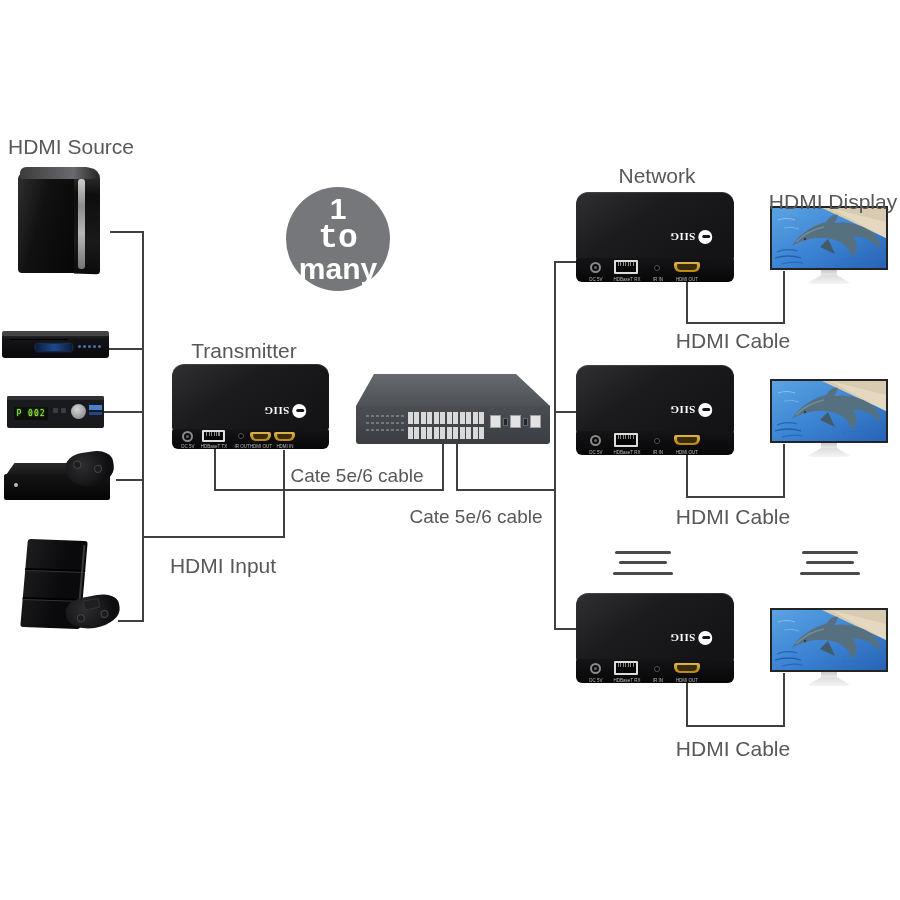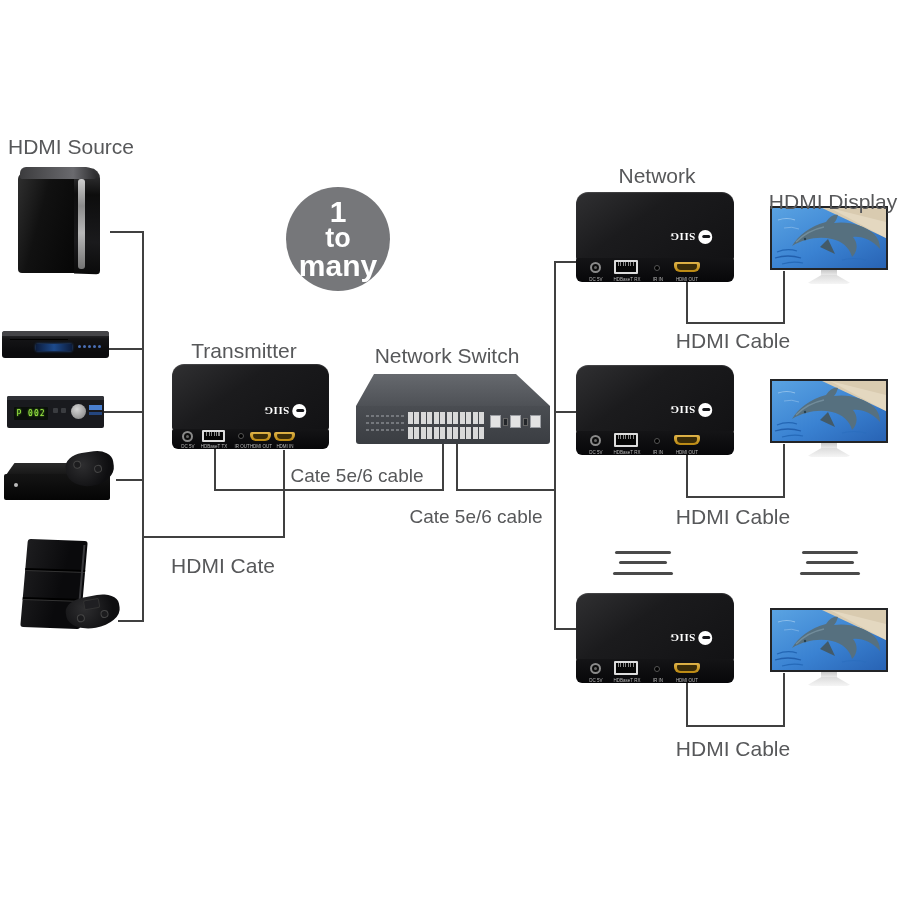--- a/index.html
+++ b/index.html
@@ -10,21 +10,21 @@
   .lbl { position: absolute; font-size: 21px; line-height: 1.1; color: #57585a; white-space: nowrap; z-index: 6; }
   .lbl.c { transform: translateX(-50%); }
   .lbl.small { font-size: 19px; }
 
   
   .badge { position: absolute; left: 286px; top: 187px; width: 104px; height: 104px;
     border-radius: 50%; background: #76777a; color: #fff; z-index: 6;
     display: flex; flex-direction: column; align-items: center; justify-content: center;
     font-weight: bold; text-align: center; }
   .badge .b1 { font-size: 30px; line-height: .95; }
-  .badge .b2 { font-size: 27px; line-height: .95; }
+  .badge .b2 { font-size: 33px; line-height: .95; font-family: Liberation Mono, monospace; }
   .badge .b3 { font-size: 30px; line-height: .95; }
 
   
   .ln { position: absolute; background: #404040; z-index: 1; }
   .dots { position: absolute; height: 2.5px; background: #4a4a4a; border-radius: 2px; z-index: 1; }
 
   
   .dev { position: absolute; z-index: 3; }
   .dev-top { position: absolute; left: 0; right: 0; top: 0;
     background: linear-gradient(145deg, #303032 0%, #1b1b1d 40%, #121214 100%);
@@ -157,24 +157,23 @@
       <path d="M24,34 C32,26 42,21 52,19" stroke="#7e98a6" stroke-width="1.4" fill="none" opacity="0.7"></path>
       <circle cx="33" cy="31" r="1.2" fill="#27404e"></circle>
     </g>
   </defs>
 </svg>
 
 <div class="canvas">
 
   <div class="lbl" style="left:8px;top:135px">HDMI Source</div>
   <div class="lbl c" style="left:244px;top:339px">Transmitter</div>
-  <div class="lbl c" style="left:447px;top:344px">Network Switch</div>
   <div class="lbl c" style="left:657px;top:164px">Network</div>
   <div class="lbl c" style="left:833px;top:190px">HDMI Display</div>
-  <div class="lbl c" style="left:223px;top:554px">HDMI Cate</div>
+  <div class="lbl c" style="left:223px;top:554px">HDMI Input</div>
   <div class="lbl c" style="left:733px;top:329px">HDMI Cable</div>
   <div class="lbl c" style="left:733px;top:505px">HDMI Cable</div>
   <div class="lbl c" style="left:733px;top:737px">HDMI Cable</div>
   <div class="lbl c small" style="left:357px;top:466px">Cate 5e/6 cable</div>
   <div class="lbl c small" style="left:476px;top:507px">Cate 5e/6 cable</div>
 
   <div class="badge">
     <span class="b1">1</span>
     <span class="b2">to</span>
     <span class="b3">many</span>

